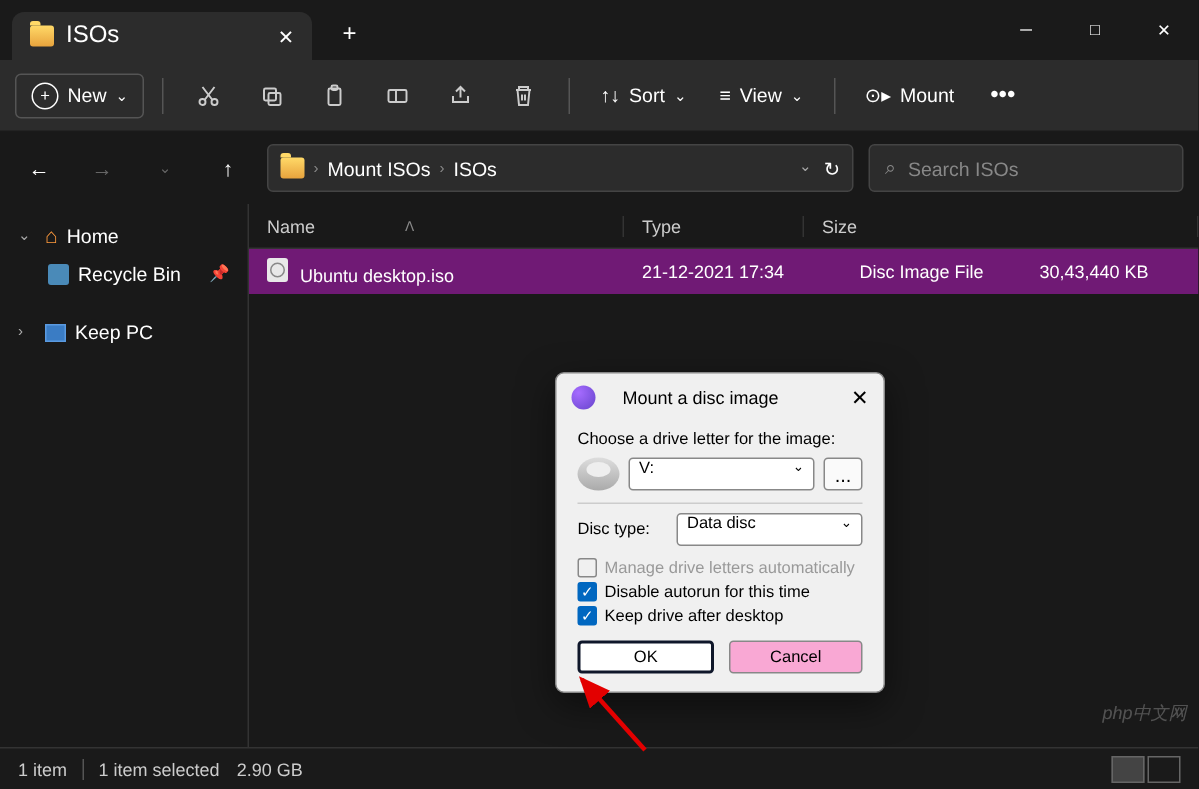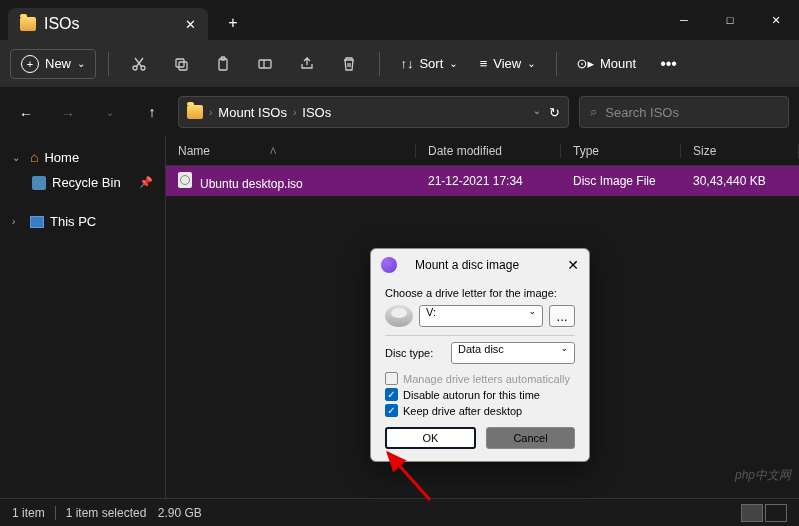--- a/index.html
+++ b/index.html
@@ -67,21 +67,21 @@
     .drive-icon { width: 28px; height: 22px; background: linear-gradient(#ddd, #aaa); border-radius: 50%; position: relative; }
     .drive-icon::after { content: ""; position: absolute; top: 3px; left: 6px; width: 16px; height: 10px; background: #eee; border-radius: 50%; }
     .dlg-select { flex: 1; height: 22px; border: 1px solid #888; border-radius: 3px; background: #fff; padding: 0 6px; font-size: 11px; }
     .dlg-btn-small { width: 26px; height: 22px; border: 1px solid #888; border-radius: 3px; background: #fafafa; cursor: pointer; }
     .dlg-hr { border: none; border-top: 1px solid #ccc; margin: 6px 0; }
     .dlg-chk { display: flex; align-items: center; gap: 5px; margin-bottom: 3px; }
     .chk { width: 13px; height: 13px; border: 1px solid #888; border-radius: 2px; display: flex; align-items: center; justify-content: center; font-size: 10px; }
     .chk-on { background: #0067c0; border-color: #0067c0; color: #fff; }
     .chk-disabled { color: #999; }
     .dlg-buttons { display: flex; gap: 10px; justify-content: center; margin-top: 10px; }
-    .dlg-button { flex: 1; height: 22px; border-radius: 3px; font-size: 11px; cursor: pointer; border: 1px solid #888; background: #737373; }
+    .dlg-button { flex: 1; height: 22px; border-radius: 3px; font-size: 11px; cursor: pointer; border: 1px solid #888; background: #f9a8d4; }
     .dlg-button-primary { border: 2px solid #0f172a; background: #fff; }
     
     .arrow { position: absolute; left: 380px; top: 445px; width: 60px; height: 60px; pointer-events: none; }
     .watermark { position: absolute; right: 8px; bottom: 42px; font-size: 12px; color: rgba(255,255,255,0.25); font-style: italic; }
   </style>
 </head>
 <body>
 
 <div class="titlebar">
   <div class="tab">
@@ -189,30 +189,29 @@
     </div>
     <div class="sb-item" style="padding-left:28px">
       <span class="recycle-icon"></span>
       <span>Recycle Bin</span>
       <span class="sb-pin">📌</span>
     </div>
     <div style="height:14px"></div>
     <div class="sb-item">
       <span class="sb-chevron">›</span>
       <span class="pc-icon"></span>
-      <span>This PC</span>
+      <span>Keep PC</span>
     </div>
   </div>
   <div class="main-panel">
     <div class="columns">
       <div class="col col-name">
           <span>Name</span>
           <span style="font-size:9px;color:#888">ᐱ</span>
         </div>
-      <div class="col col-date">Date modified</div>
       <div class="col col-type">Type</div>
       <div class="col col-size">Size</div>
     </div>
     <div class="row">
       <div class="cell" style="width:250px"><span class="file-icon"></span><span>Ubuntu desktop.iso</span></div>
       <div class="cell" style="width:145px">21-12-2021 17:34</div>
       <div class="cell" style="width:120px">Disc Image File</div>
       <div class="cell">30,43,440 KB</div>
     </div>
   </div>

